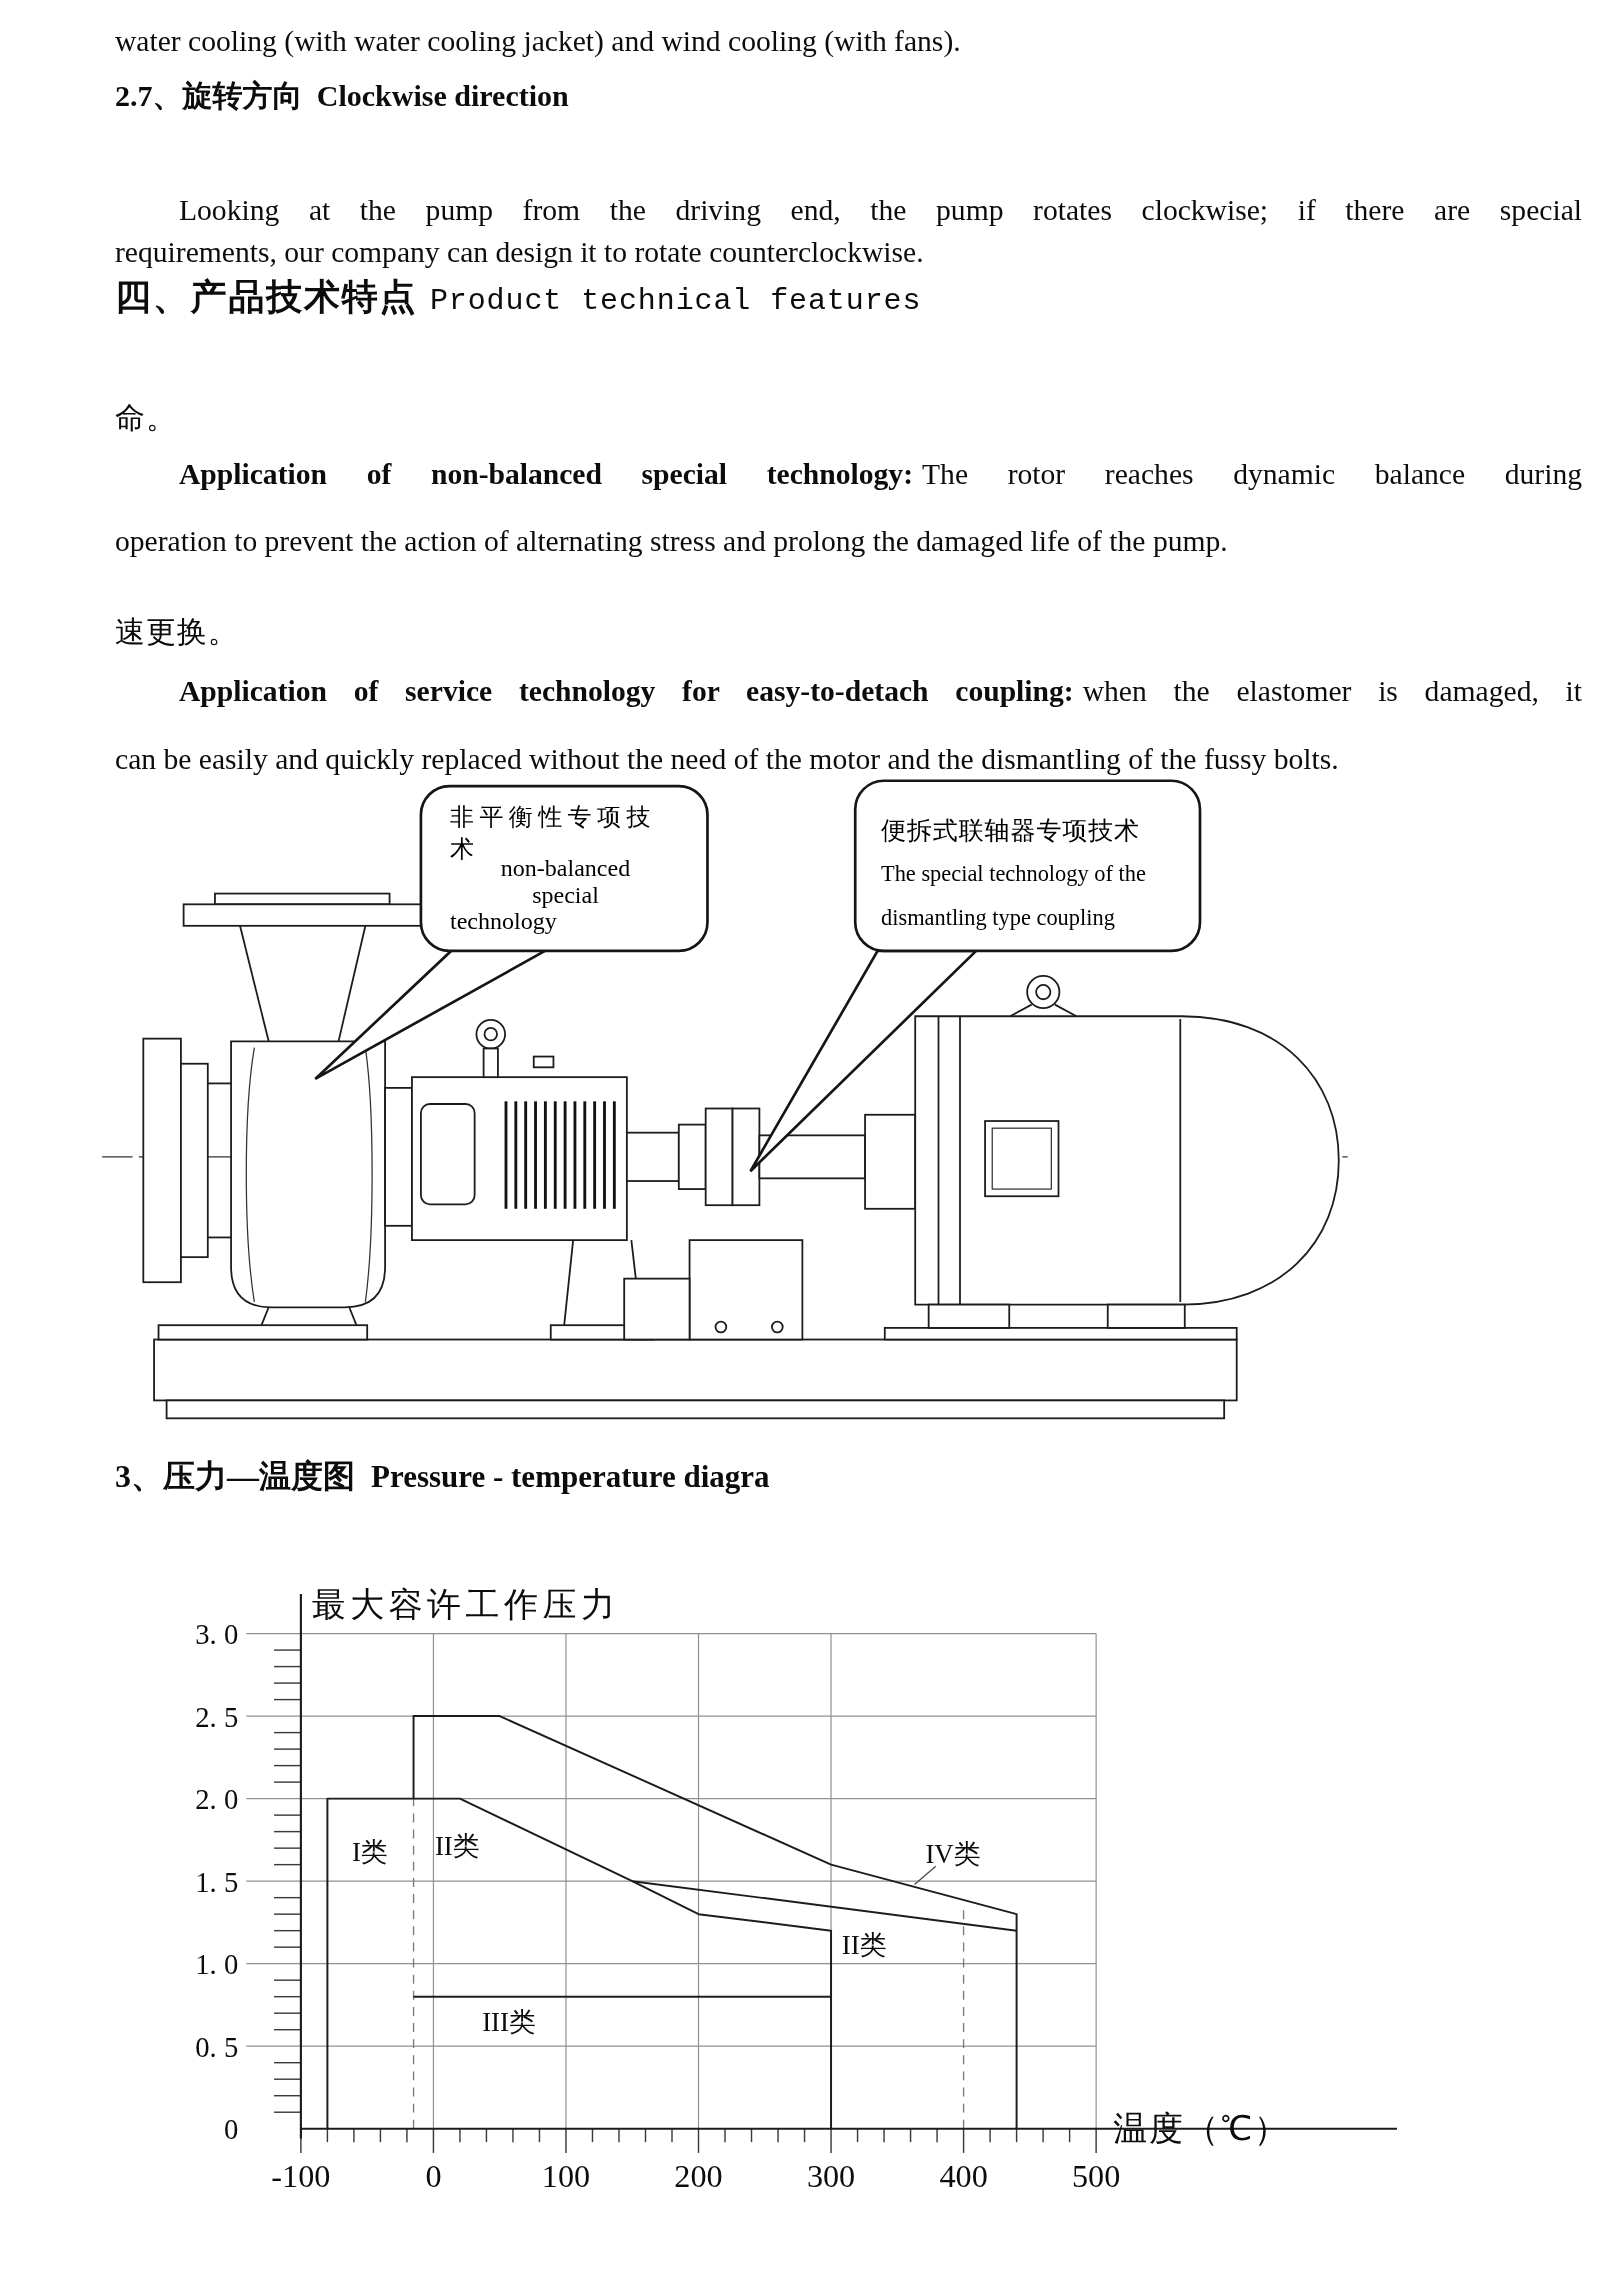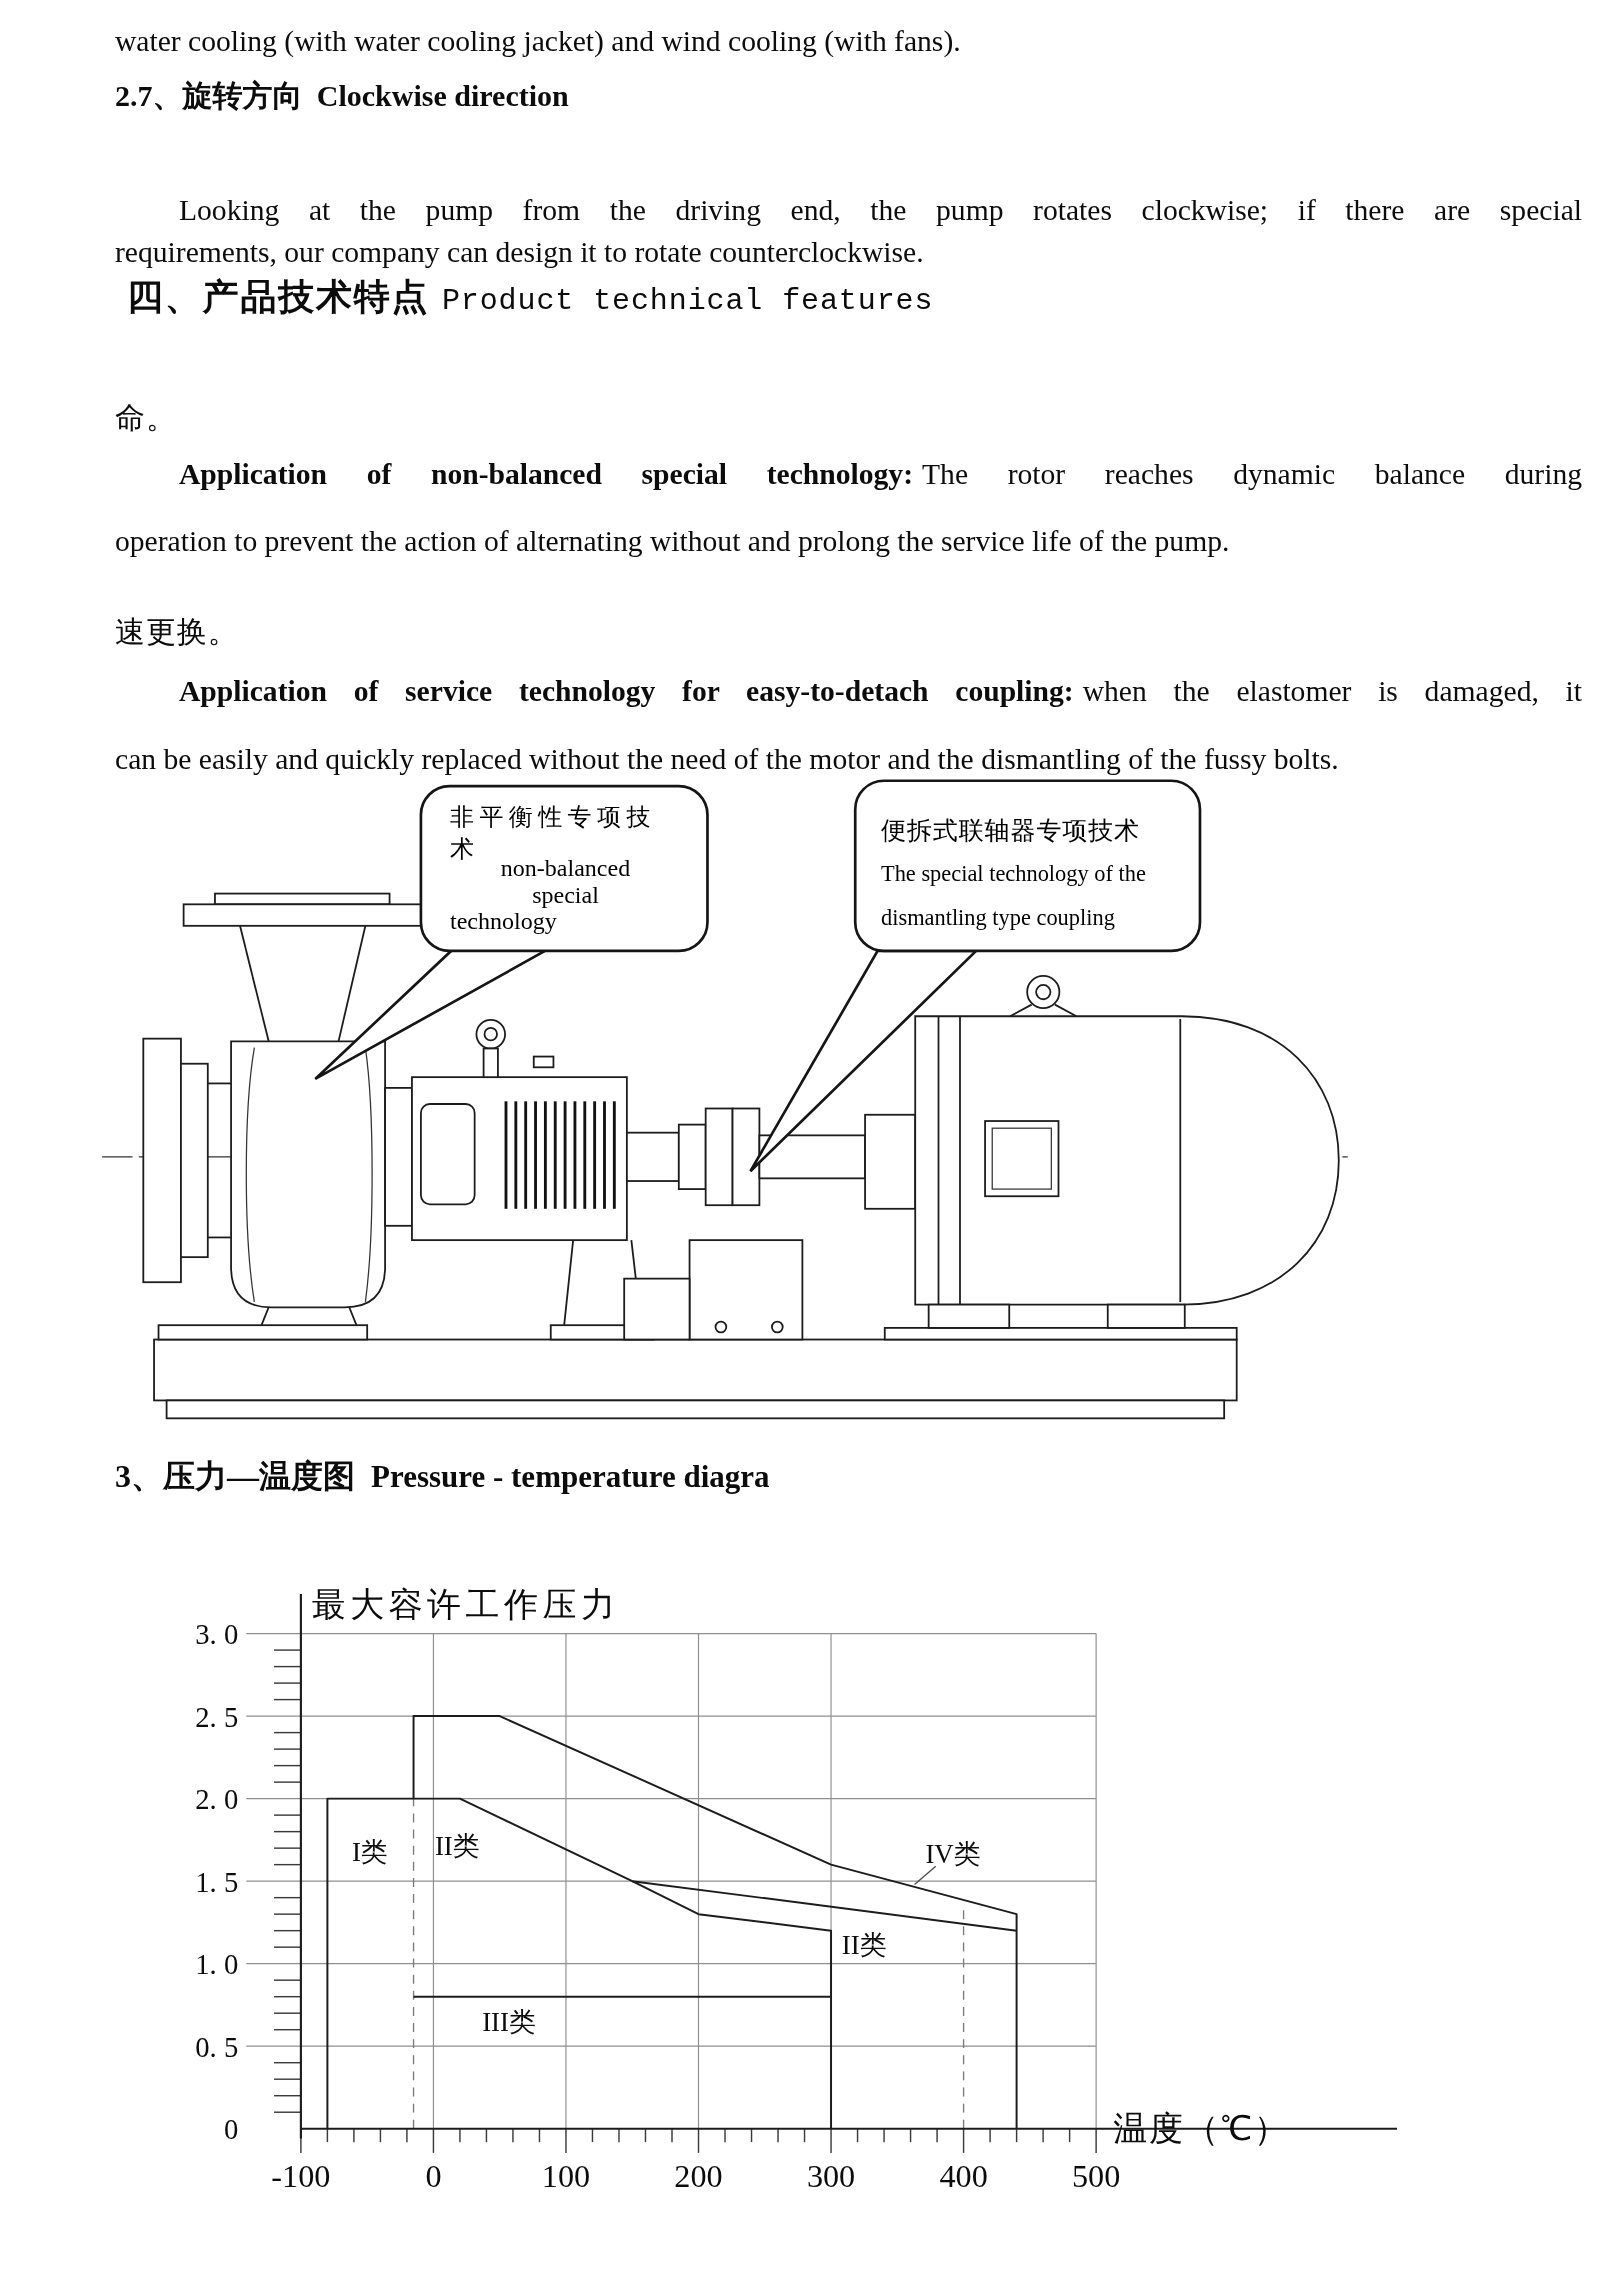--- a/index.html
+++ b/index.html
@@ -12,21 +12,21 @@
   .ln{position:absolute; left:115px; width:1403px; font-size:29.6px; line-height:38px; white-space:nowrap;}
   .wrapln{white-space:normal;}
   .just{white-space:normal; text-align:justify; text-align-last:justify;}
   .ind{padding-left:64px;}
   .cjk{font-size:30px; letter-spacing:3.6px; width:1460px;}
   .cjk-para{font-size:30px; letter-spacing:0.9px;}
   .lead{font-weight:bold;}
   .rest{margin-left:9px;}
   .h-small{font-weight:bold; font-size:30px;}
   .h-small .en{margin-left:14.3px;}
-  .h-big .zh{font-weight:bold; font-size:36px; letter-spacing:1.8px;margin-left:12px;}
+  .h-big .zh{font-weight:bold; font-size:36px; letter-spacing:1.8px;}
   .h-big .en{font-family:"Liberation Mono","DejaVu Sans Mono",monospace; font-size:30px; margin-left:12.5px; letter-spacing:0.9px;}
   .h3 .zh{font-weight:bold; font-size:32px;}
   .h3 .en{font-weight:bold; font-size:31px; margin-left:16px;}
 
   
   .figsvg{position:absolute; left:0; top:770px;}
   .fl{stroke:#1c1c1c; stroke-width:2; fill:none;}
   .fw{stroke:#1c1c1c; stroke-width:2; fill:#ffffff;}
   .fthin{stroke:#333333; stroke-width:1.4; fill:none;}
   .fin{stroke:#111111; stroke-width:3.2;}
@@ -67,21 +67,21 @@
   <div class="ln" style="top:233px">requirements, our company can design it to rotate counterclockwise.</div>
 
   <div class="ln h-big" style="top:278px">
     <span class="zh">四、产品技术特点</span><span class="en">Product technical features</span>
   </div>
 
   <div class="ln cjk-para" style="top:399px">命。</div>
   <div class="ln just ind" style="top:455px">
     <span class="lead">Application of non-balanced special technology:</span><span class="rest">The rotor reaches dynamic balance during</span>
   </div>
-  <div class="ln" style="top:522px">operation to prevent the action of alternating without and prolong the service life of the pump.</div>
+  <div class="ln" style="top:522px">operation to prevent the action of alternating stress and prolong the damaged life of the pump.</div>
 
   <div class="ln cjk-para" style="top:613px">速更换。</div>
   <div class="ln just ind" style="top:672px">
     <span class="lead">Application of service technology for easy-to-detach coupling:</span><span class="rest">when the elastomer is damaged, it</span>
   </div>
   <div class="ln wrapln" style="top:740px">can be easily and quickly replaced without the need of the motor and the dismantling of the fussy bolts.</div>
 
   <svg class="figsvg" width="1620" height="694" viewBox="0 0 1809 775">
 
     <line class="fthin" x1="114" y1="432" x2="1505" y2="432" stroke-dasharray="34 7 8 7"></line>

